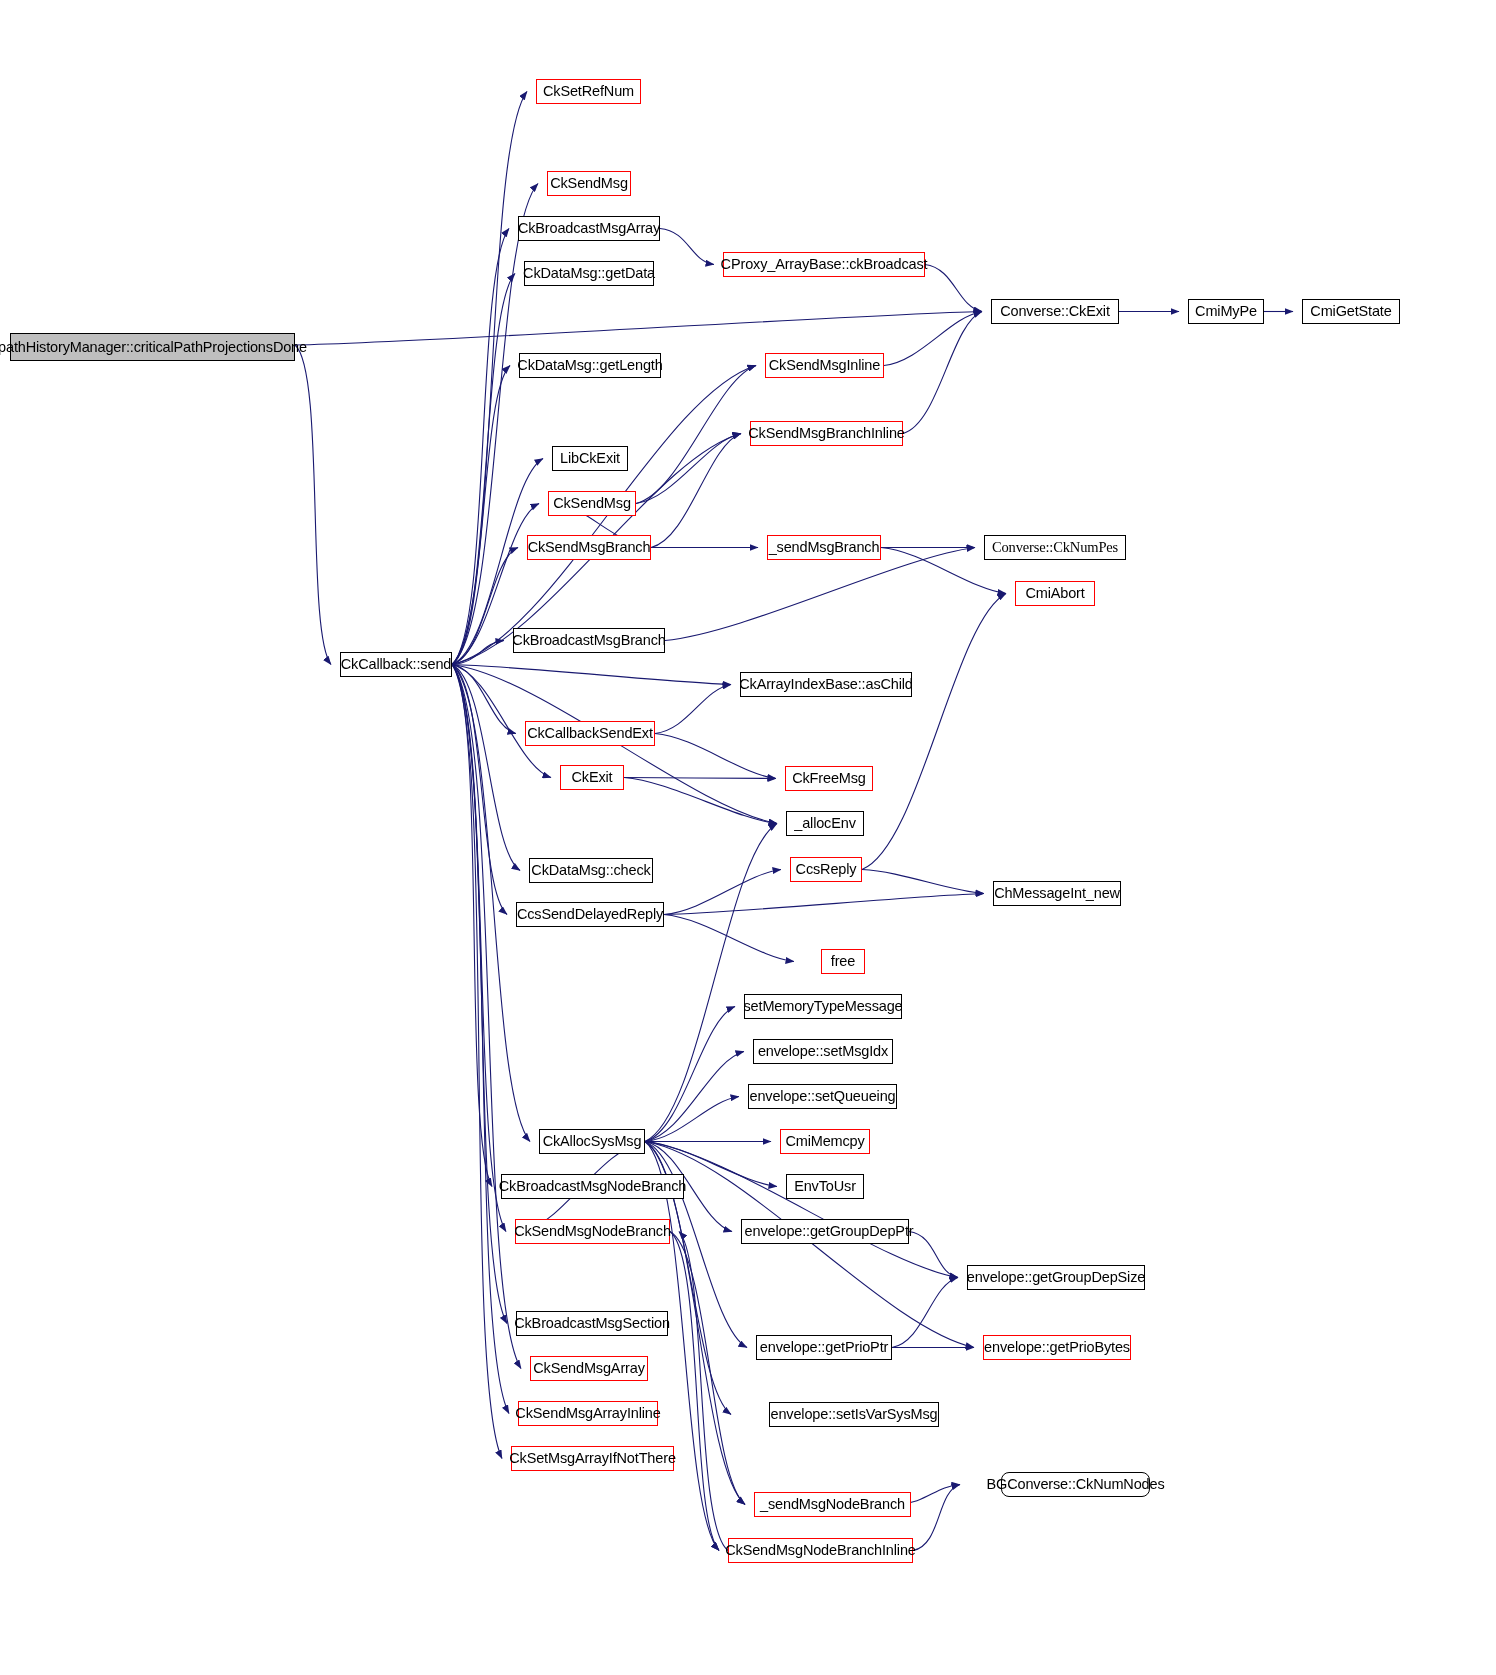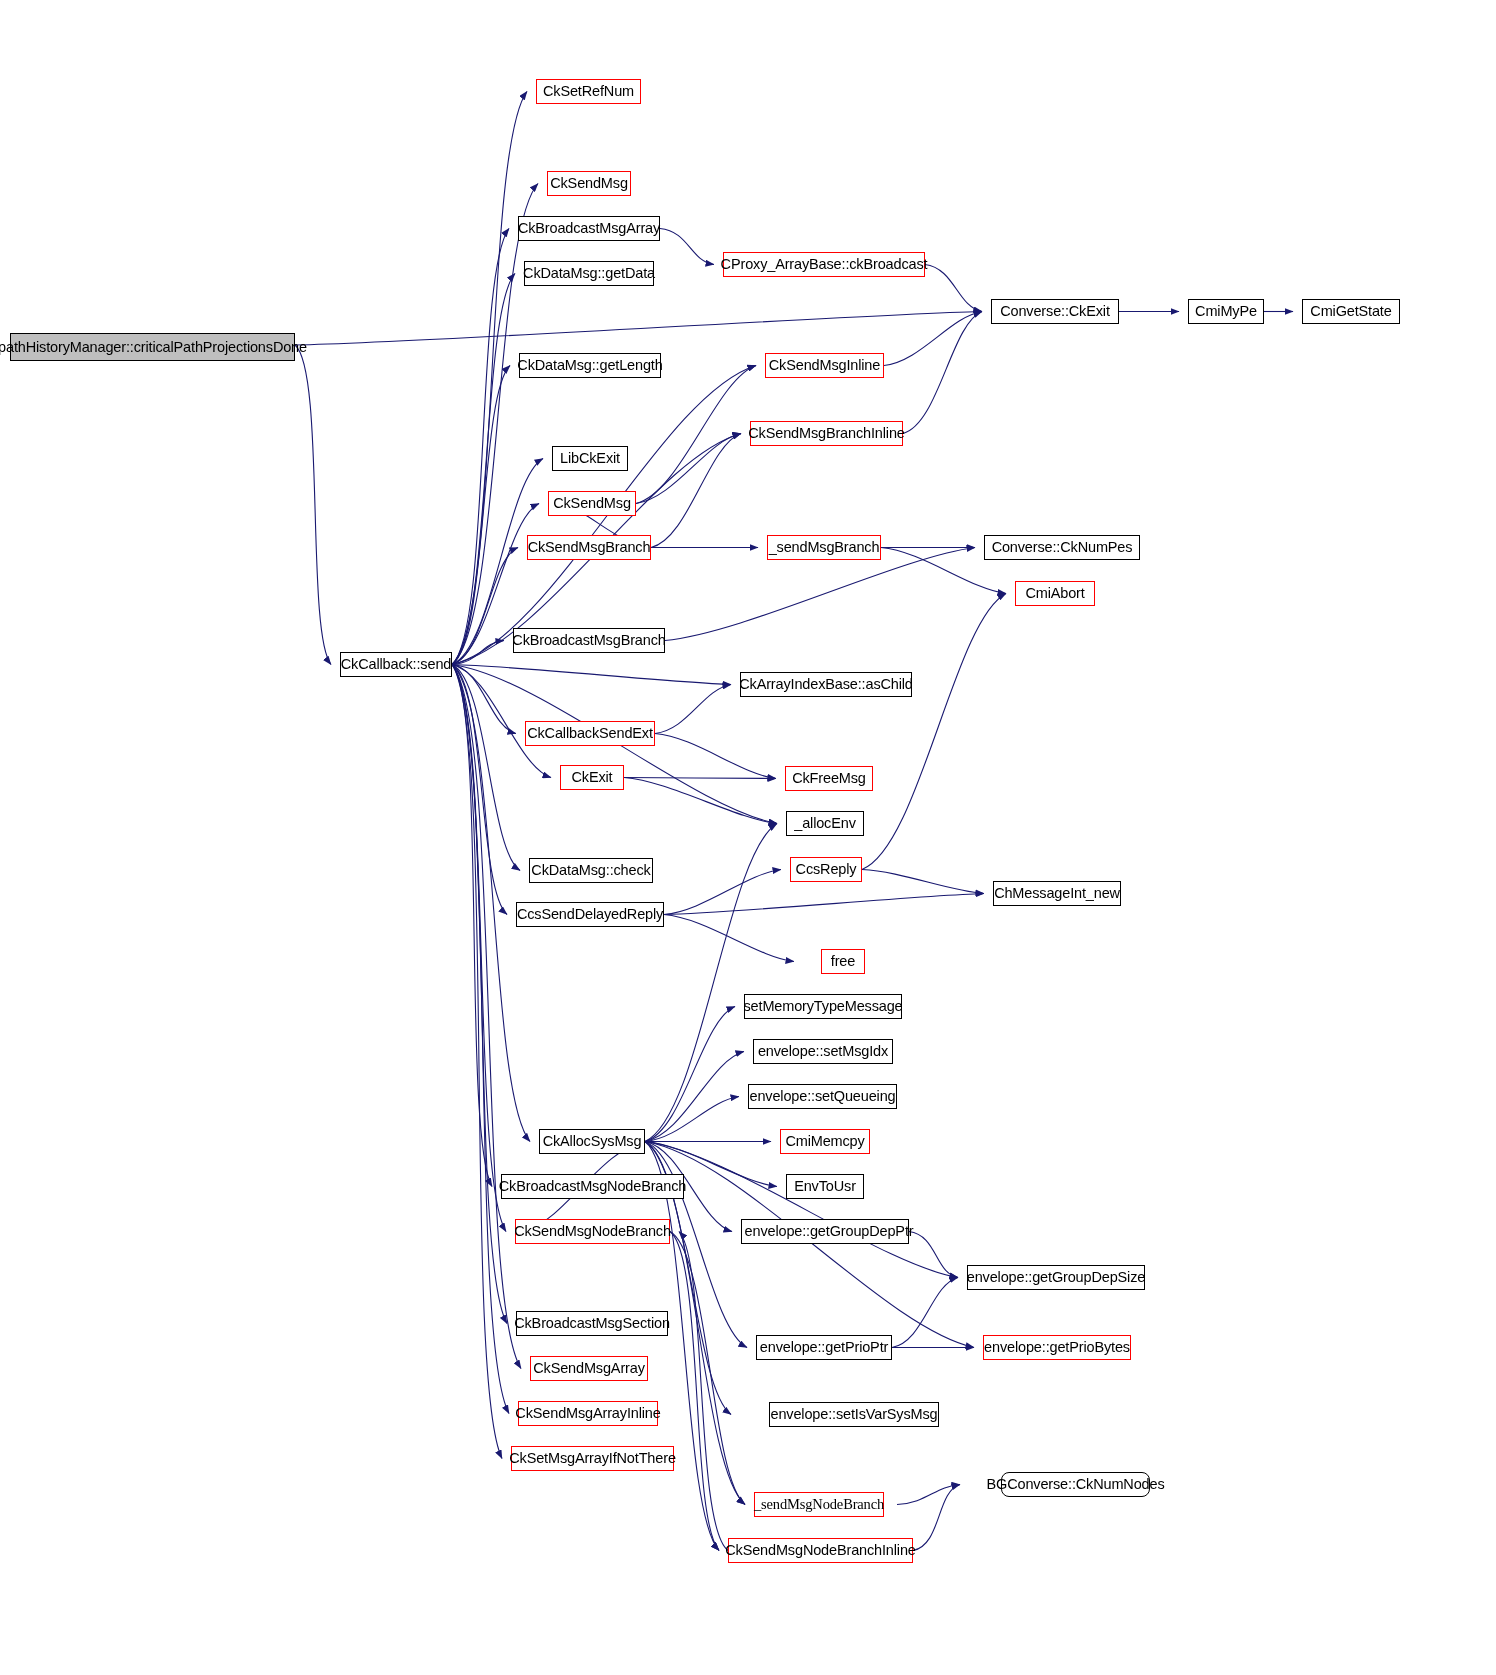--- a/index.html
+++ b/index.html
@@ -178,21 +178,21 @@
       </div>
       <div class="gnode red" style="left: 548px; top: 491px; width: 88px; height: 25px;">
         <span class="lbl">CkSendMsg</span>
       </div>
       <div class="gnode red" style="left: 527px; top: 535px; width: 124px; height: 25px;">
         <span class="lbl">CkSendMsgBranch</span>
       </div>
       <div class="gnode red" style="left: 767px; top: 535px; width: 114px; height: 25px;">
         <span class="lbl">_sendMsgBranch</span>
       </div>
-      <div class="gnode" style="left: 984px; top: 535px; width: 156px; height: 25px;">
+      <div class="gnode" style="left: 984px; top: 535px; width: 142px; height: 25px; font-family: Liberation Serif, serif;">
         <span class="lbl">Converse::CkNumPes</span>
       </div>
       <div class="gnode red" style="left: 1015px; top: 581px; width: 80px; height: 25px;">
         <span class="lbl">CmiAbort</span>
       </div>
       <div class="gnode" style="left: 513px; top: 628px; width: 152px; height: 25px;">
         <span class="lbl">CkBroadcastMsgBranch</span>
       </div>
       <div class="gnode" style="left: 340px; top: 652px; width: 112px; height: 25px;">
         <span class="lbl">CkCallback::send</span>
@@ -274,20 +274,20 @@
       </div>
       <div class="gnode" style="left: 740px; top: 1402px; width: 170px; height: 25px; margin-left: 29px;">
         <span class="lbl">envelope::setIsVarSysMsg</span>
       </div>
       <div class="gnode red" style="left: 511px; top: 1446px; width: 163px; height: 25px;">
         <span class="lbl">CkSetMsgArrayIfNotThere</span>
       </div>
       <div class="gnode" style="left: 1001px; top: 1472px; width: 149px; height: 25px; border-radius: 8px;">
         <span class="lbl">BGConverse::CkNumNodes</span>
       </div>
-      <div class="gnode red" style="left: 754px; top: 1492px; width: 130px; height: 25px; font-family: Liberation Serif, serif;">
+      <div class="gnode red" style="left: 754px; top: 1492px; width: 157px; height: 25px;">
         <span class="lbl">_sendMsgNodeBranch</span>
       </div>
       <div class="gnode red" style="left: 728px; top: 1538px; width: 185px; height: 25px;">
         <span class="lbl">CkSendMsgNodeBranchInline</span>
       </div>
     </div>
 </div>
 
 </body></html>

